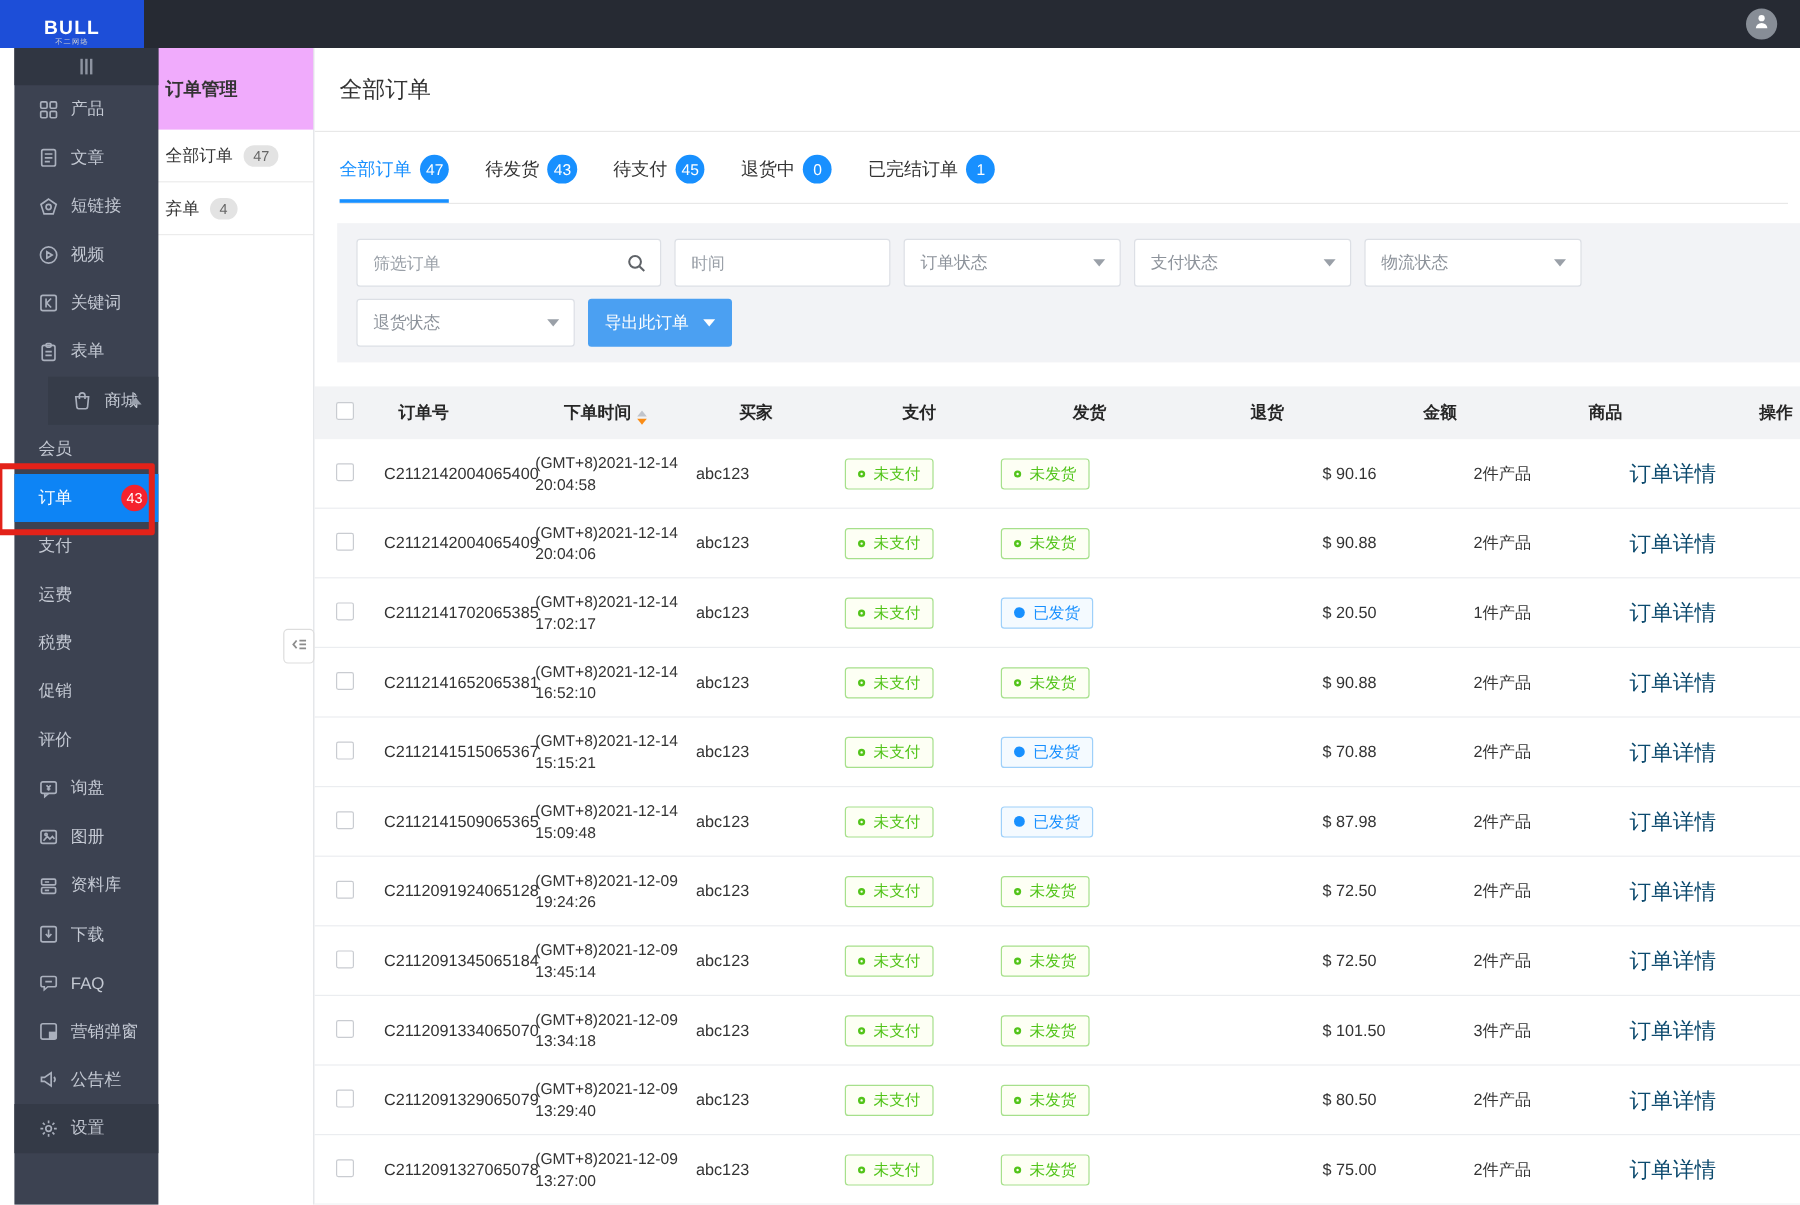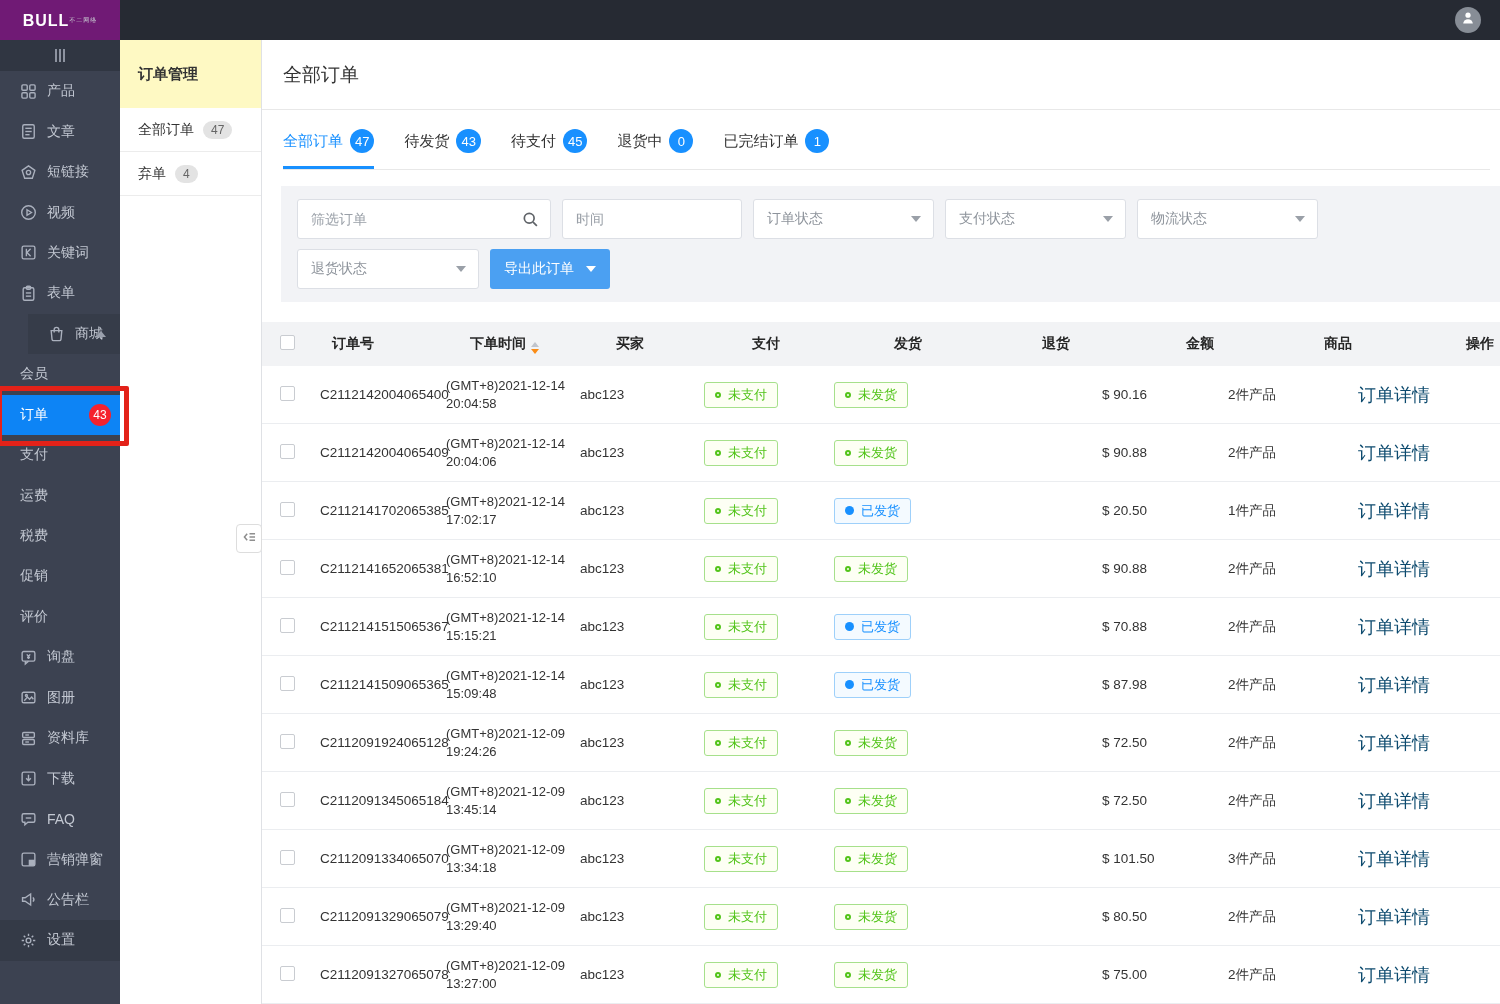--- a/index.html
+++ b/index.html
@@ -2,29 +2,29 @@
 <html><head>
 <meta charset="utf-8">
 <style>
   * { margin:0; padding:0; box-sizing:border-box; }
   html,body { width:1500px; height:1004px; overflow:hidden; }
   body { font-family:"Liberation Sans","DejaVu Sans",sans-serif; background:#fff; color:#333; }
   .page { position:relative; width:1500px; height:1004px; overflow:hidden; }
 
   
   .topbar { position:absolute; left:0; top:0; width:1500px; height:40px; background:#262a33; z-index:30; }
-  .logo { position:absolute; left:0; top:0; width:120px; height:40px; background:#701a75;
-          display:flex; flex-direction:row; align-items:center; justify-content:center; }
+  .logo { position:absolute; left:0; top:0; width:120px; height:40px; background:#1d4ed8;
+          display:flex; flex-direction:column; align-items:center; justify-content:flex-end; }
   .logo-title { color:#fff; font-weight:bold; font-size:16px; letter-spacing:1px; line-height:15px; }
   .logo-sub { color:#c9ccd2; font-size:6px; letter-spacing:1px; }
   .avatar { position:absolute; right:19px; top:7px; width:26px; height:26px; border-radius:50%;
             background:#878d96; display:flex; align-items:center; justify-content:center; cursor:pointer; }
 
   
-  .sidebar { position:absolute; left:0; top:40px; width:120px; height:964px; background:#3c4251; z-index:20; }
+  .sidebar { position:absolute; left:12px; top:40px; width:120px; height:964px; background:#3c4251; z-index:20; }
   .sidebar-toggle { height:31px; background:#303642; display:flex; align-items:center; justify-content:center; gap:2px; cursor:pointer; }
   .sidebar-toggle .bar { width:2px; height:13px; background:#8d93a0; display:inline-block; }
   .side-item { height:40.45px; display:flex; align-items:center; padding-left:20px; cursor:pointer;
                color:#c3c8d2; font-size:14px; position:relative; }
   .side-item .ico { width:17px; height:17px; margin-right:10px; color:#aab0bd; display:flex; align-items:center; }
   .side-item.parent { background:#363c49;margin-left:28px; }
   .side-item.dark { background:#343a47; }
   .side-item.child { }
   .side-item.active { background:#0d84f5; color:#fff; }
   .side-badge { position:absolute; right:9px; top:50%; transform:translateY(-50%);
@@ -32,21 +32,21 @@
                 display:flex; align-items:center; justify-content:center; padding:0 4px; }
   .caret-up { position:absolute; right:14px; top:50%; transform:translateY(-50%);
               width:0; height:0; border-left:5px solid transparent; border-right:5px solid transparent;
               border-bottom:6px solid #9aa0ac; }
   .red-annotation { position:absolute; left:-3px; top:386px; width:132px; height:60px;
                     border:5px solid #e32219; border-radius:2px; z-index:60; pointer-events:none; }
 
   
   .subsidebar { position:absolute; left:120px; top:40px; width:142px; height:964px; background:#fff;
                 border-right:1px solid #dfe1e5; z-index:10; }
-  .subsidebar-title { height:68px; background:#fef9c3; display:flex; align-items:center; padding-left:18px;
+  .subsidebar-title { height:68px; background:#f0abfc; display:flex; align-items:center; padding-left:18px;
                       font-size:15px; font-weight:bold; color:#333; }
   .sub-item { height:44px; display:flex; align-items:center; padding-left:18px; gap:9px;
               border-bottom:1px solid #ececec; font-size:14px; color:#333; cursor:pointer; }
   .sub-badge { background:#e3e3e3; color:#666; font-size:12px; border-radius:10px; padding:2px 8px; }
   .panel-collapse { position:absolute; left:236px; top:524px; width:26px; height:29px; background:#fff;
                     border:1px solid #ddd; border-radius:4px; z-index:15; display:flex; align-items:center;
                     justify-content:center; color:#8c8c8c; cursor:pointer; }
 
   
   .main { position:absolute; left:262px; top:40px; width:1238px; height:964px; background:#fff; overflow:hidden; }

